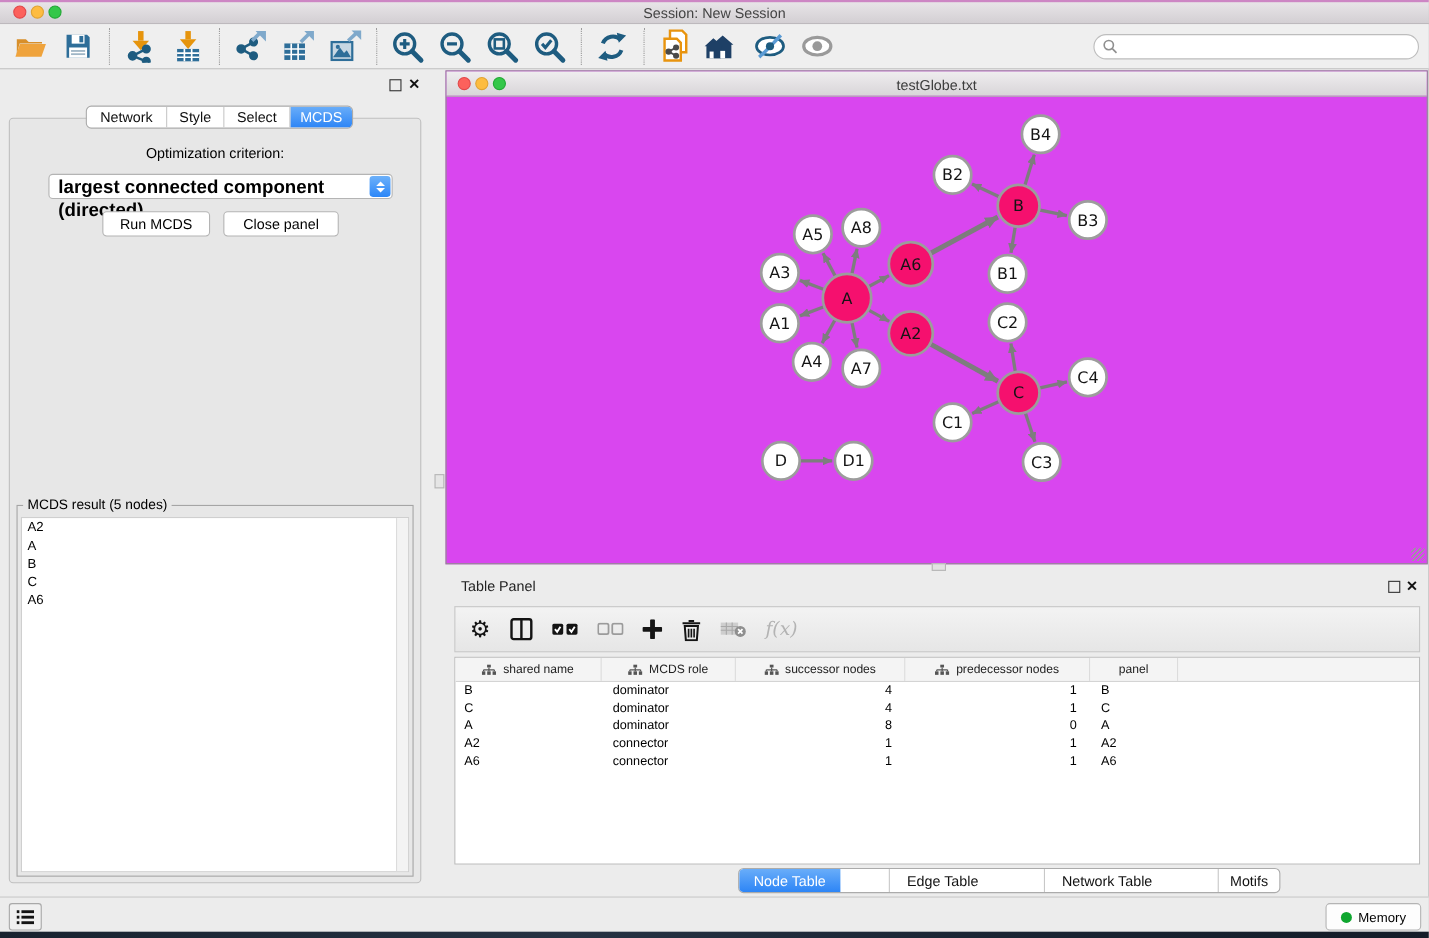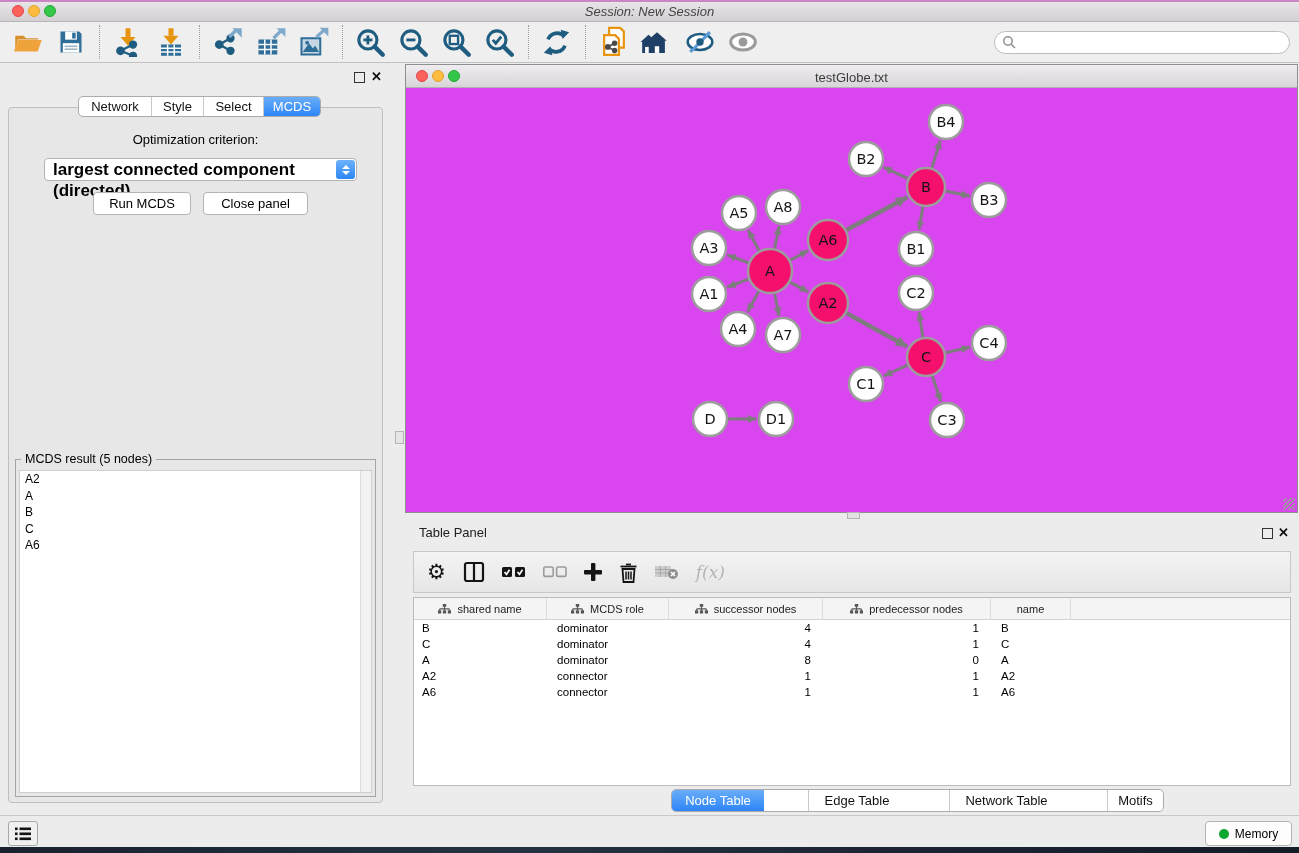--- a/index.html
+++ b/index.html
@@ -6,21 +6,20 @@
   html,body { background:#444; }
   .app {
     position:relative; width:1299px; height:853px; overflow:hidden;
     background:#ececec; font-family:"Liberation Sans", sans-serif; color:#1a1a1a;
   }
   
   .titlebar {
     position:absolute; left:0; top:0; width:1299px; height:22px;
     background:linear-gradient(#eae7ea,#d3cfd3);
     border-bottom:1px solid #b8b4b8;
-    font-style:italic;
   }
   .titlebar:before{content:"";position:absolute;left:0;top:0;width:100%;height:2px;background:#cd86c4;}
   .tl { position:absolute; top:5px; width:12px; height:12px; border-radius:50%; }
   .tl.red   { background:#fc615c; border:1px solid #e1484b; }
   .tl.yellow{ background:#fdbc40; border:1px solid #e0a333; }
   .tl.green { background:#34c749; border:1px solid #23a836; }
   .title-text { position:absolute; top:4px; width:100%; text-align:center; font-size:13px; color:#444; }
   
   .toolbar {
     position:absolute; left:0; top:22px; width:1299px; height:41px;
@@ -498,21 +497,21 @@
           <svg width="13" height="10" viewBox="0 0 13 10">
             <rect x="4.8" y="0" width="3.4" height="2.8" fill="#555"></rect>
             <path d="M6.5 2.8 V4.9 M1.6 4.9 H11.4 M1.6 4.9 V6.3 M6.5 4.9 V6.3 M11.4 4.9 V6.3" stroke="#555" stroke-width="1.1" fill="none"></path>
             <rect x="0" y="6.3" width="3.2" height="3.2" fill="#555"></rect>
             <rect x="4.9" y="6.3" width="3.2" height="3.2" fill="#555"></rect>
             <rect x="9.8" y="6.3" width="3.2" height="3.2" fill="#555"></rect>
           </svg>
           <span>predecessor nodes</span>
         </div>
         <div class="th-cell" style="width: 80px;">
-          <span>name</span>
+          <span>panel</span>
         </div>
         <div class="th-cell th-fill"></div>
       </div>
     <div>
         <div class="td-row">
           <div class="td-cell" style="width: 133px; padding-left: 8px;">B</div>
           <div class="td-cell" style="width: 122px; padding-left: 10px;">dominator</div>
           <div class="td-cell" style="width: 154px; text-align: right; padding-right: 12px;">4</div>
           <div class="td-cell" style="width: 168px; text-align: right; padding-right: 12px;">1</div>
           <div class="td-cell" style="width: 80px; padding-left: 10px;">B</div>

